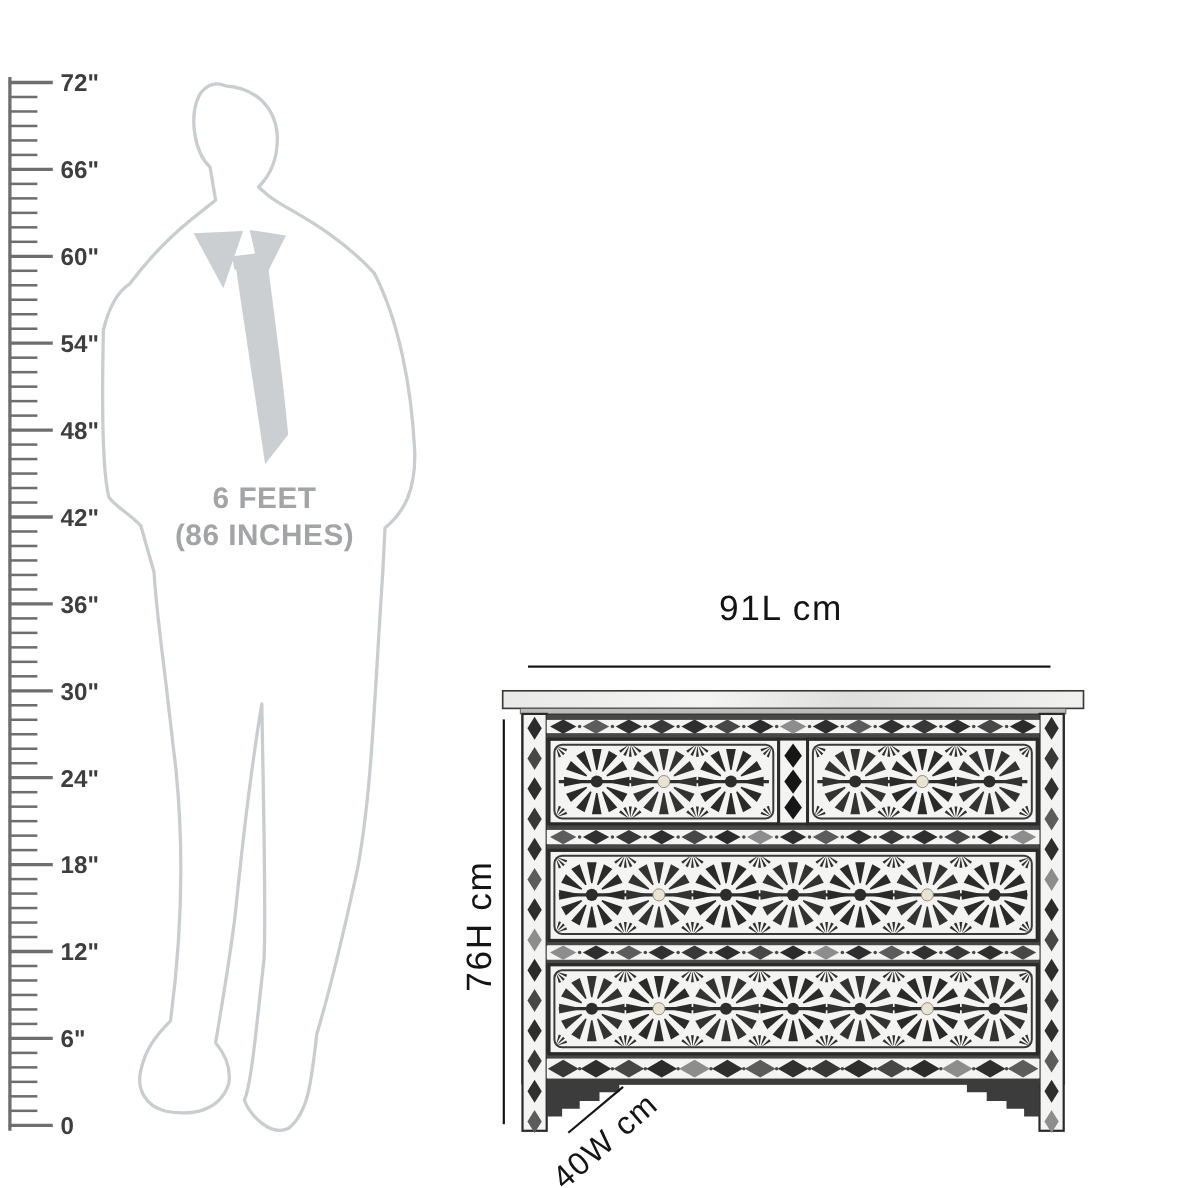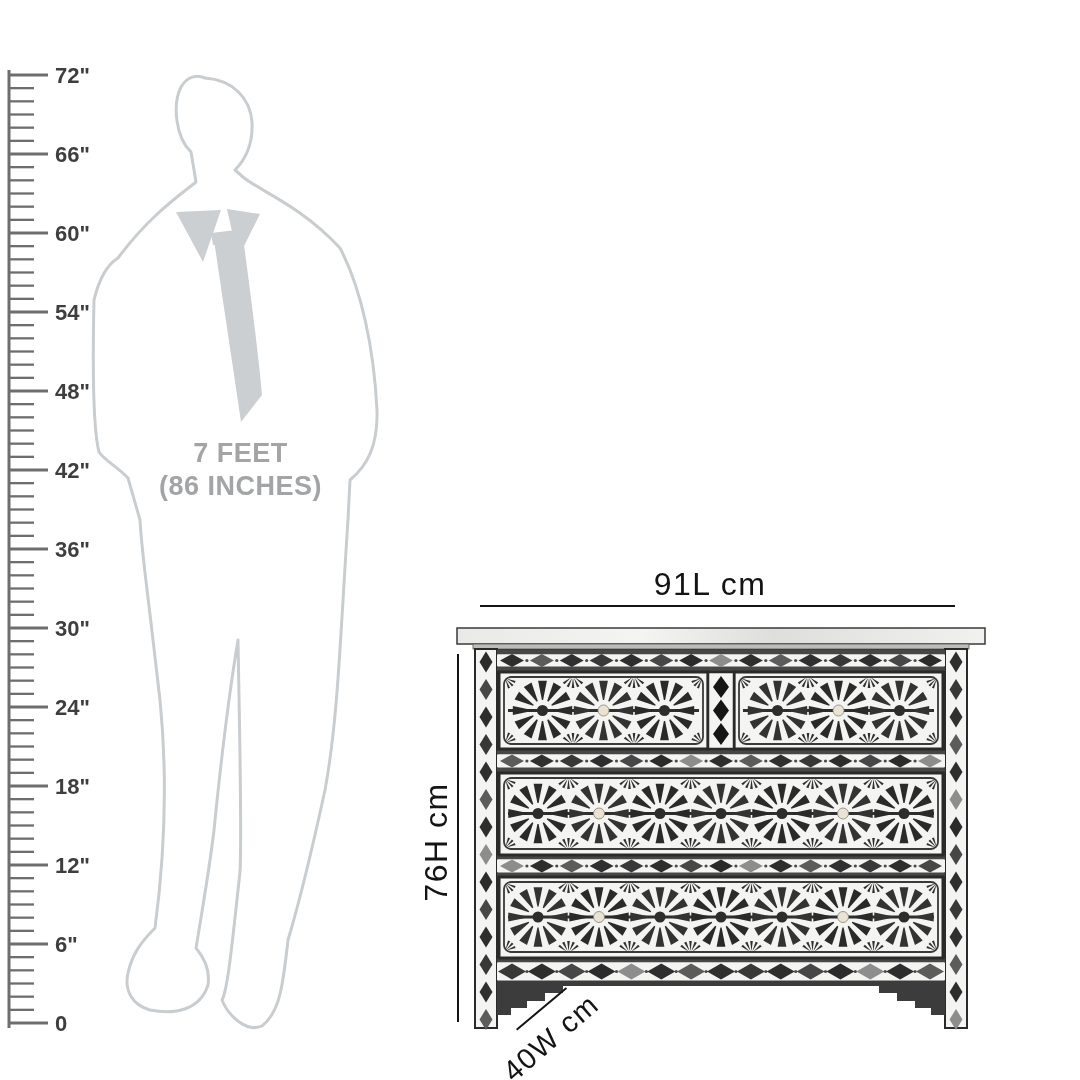--- a/index.html
+++ b/index.html
@@ -17,21 +17,21 @@
   .sil-body{fill:#ffffff;stroke:var(--outline);stroke-width:3;stroke-linejoin:round;stroke-linecap:round;}
   .sil-accent{fill:var(--accent);stroke:none;}
   .caption{position:absolute;left:148px;top:437px;width:185px;text-align:center;
            color:var(--caption);font-size:27px;line-height:33px;font-weight:700;letter-spacing:.5px;}
   .dim-line{position:absolute;}
   .dim-top{left:480px;top:605px;width:475px;height:0;border-top:2px solid var(--dim);}
   .dim-left{left:457px;top:654px;width:0;height:368px;border-left:2px solid var(--dim);}
   .dim-diag{left:516px;top:1029px;width:65px;height:0;border-top:2px solid var(--dim);
             transform-origin:0 0;transform:rotate(-40deg);}
   .dim-label{position:absolute;color:var(--dim);font-size:32px;letter-spacing:1.5px;white-space:nowrap;}
-  .lbl-length{left:710px;top:584px;transform:translate(-50%,-50%);}
+  .lbl-length{left:710px;top:553px;transform:translate(-50%,-50%);}
   .lbl-height{left:436px;top:842px;transform:translate(-50%,-50%) rotate(-90deg);}
   .lbl-width{left:551px;top:1038px;font-size:29px;transform:translate(-50%,-50%) rotate(-41deg);}
   .fill-panel{fill:var(--panel);stroke:var(--frame);}
 </style>
 </head>
 <body>
 
 <div class="canvas">
 
   <svg id="ruler-svg" width="110" height="1080" viewBox="0 0 110 1080">
@@ -137,21 +137,21 @@
       C52,940 44,925 48,908 C52,890 60,878 75,863
       C84,795 88,715 80,635 L73,575 C68,530 62,490 60,455
       L48,413 C38,402 24,395 19,387 C12,360 13,280 14,235
       C20,210 30,198 38,193 C70,150 100,130 116,117 L111,87
       C96,73 92,40 101,22 C108,10 118,10 125,13 Z"></path>
     <path class="sil-accent" d="M131,168 L165,164 L163,177 L133,180 Z M134,175 L163,172 C170,225 178,285 182,330 L161,357 C152,295 142,230 134,175 Z"></path>
     <path class="sil-accent" d="M96,147 L141,145 L123,197 Z M147,144 L180,149 L158,193 Z"></path>
   </svg>
 
   <div class="caption">
-    <div>7 FEET</div>
+    <div>6 FEET</div>
     <div>(86 INCHES)</div>
   </div>
 
   <svg id="dresser-svg" width="595" height="510" viewBox="0 0 595 510">
     <defs>
       <linearGradient id="slabGrad" x1="0" y1="0" x2="1" y2="0">
         <stop offset="0" stop-color="#e9e9e7"></stop>
           <stop offset="0.35" stop-color="#f4f4f2"></stop>
         <stop offset="0.6" stop-color="#dededc"></stop>
           <stop offset="1" stop-color="#f1f1ef"></stop>

